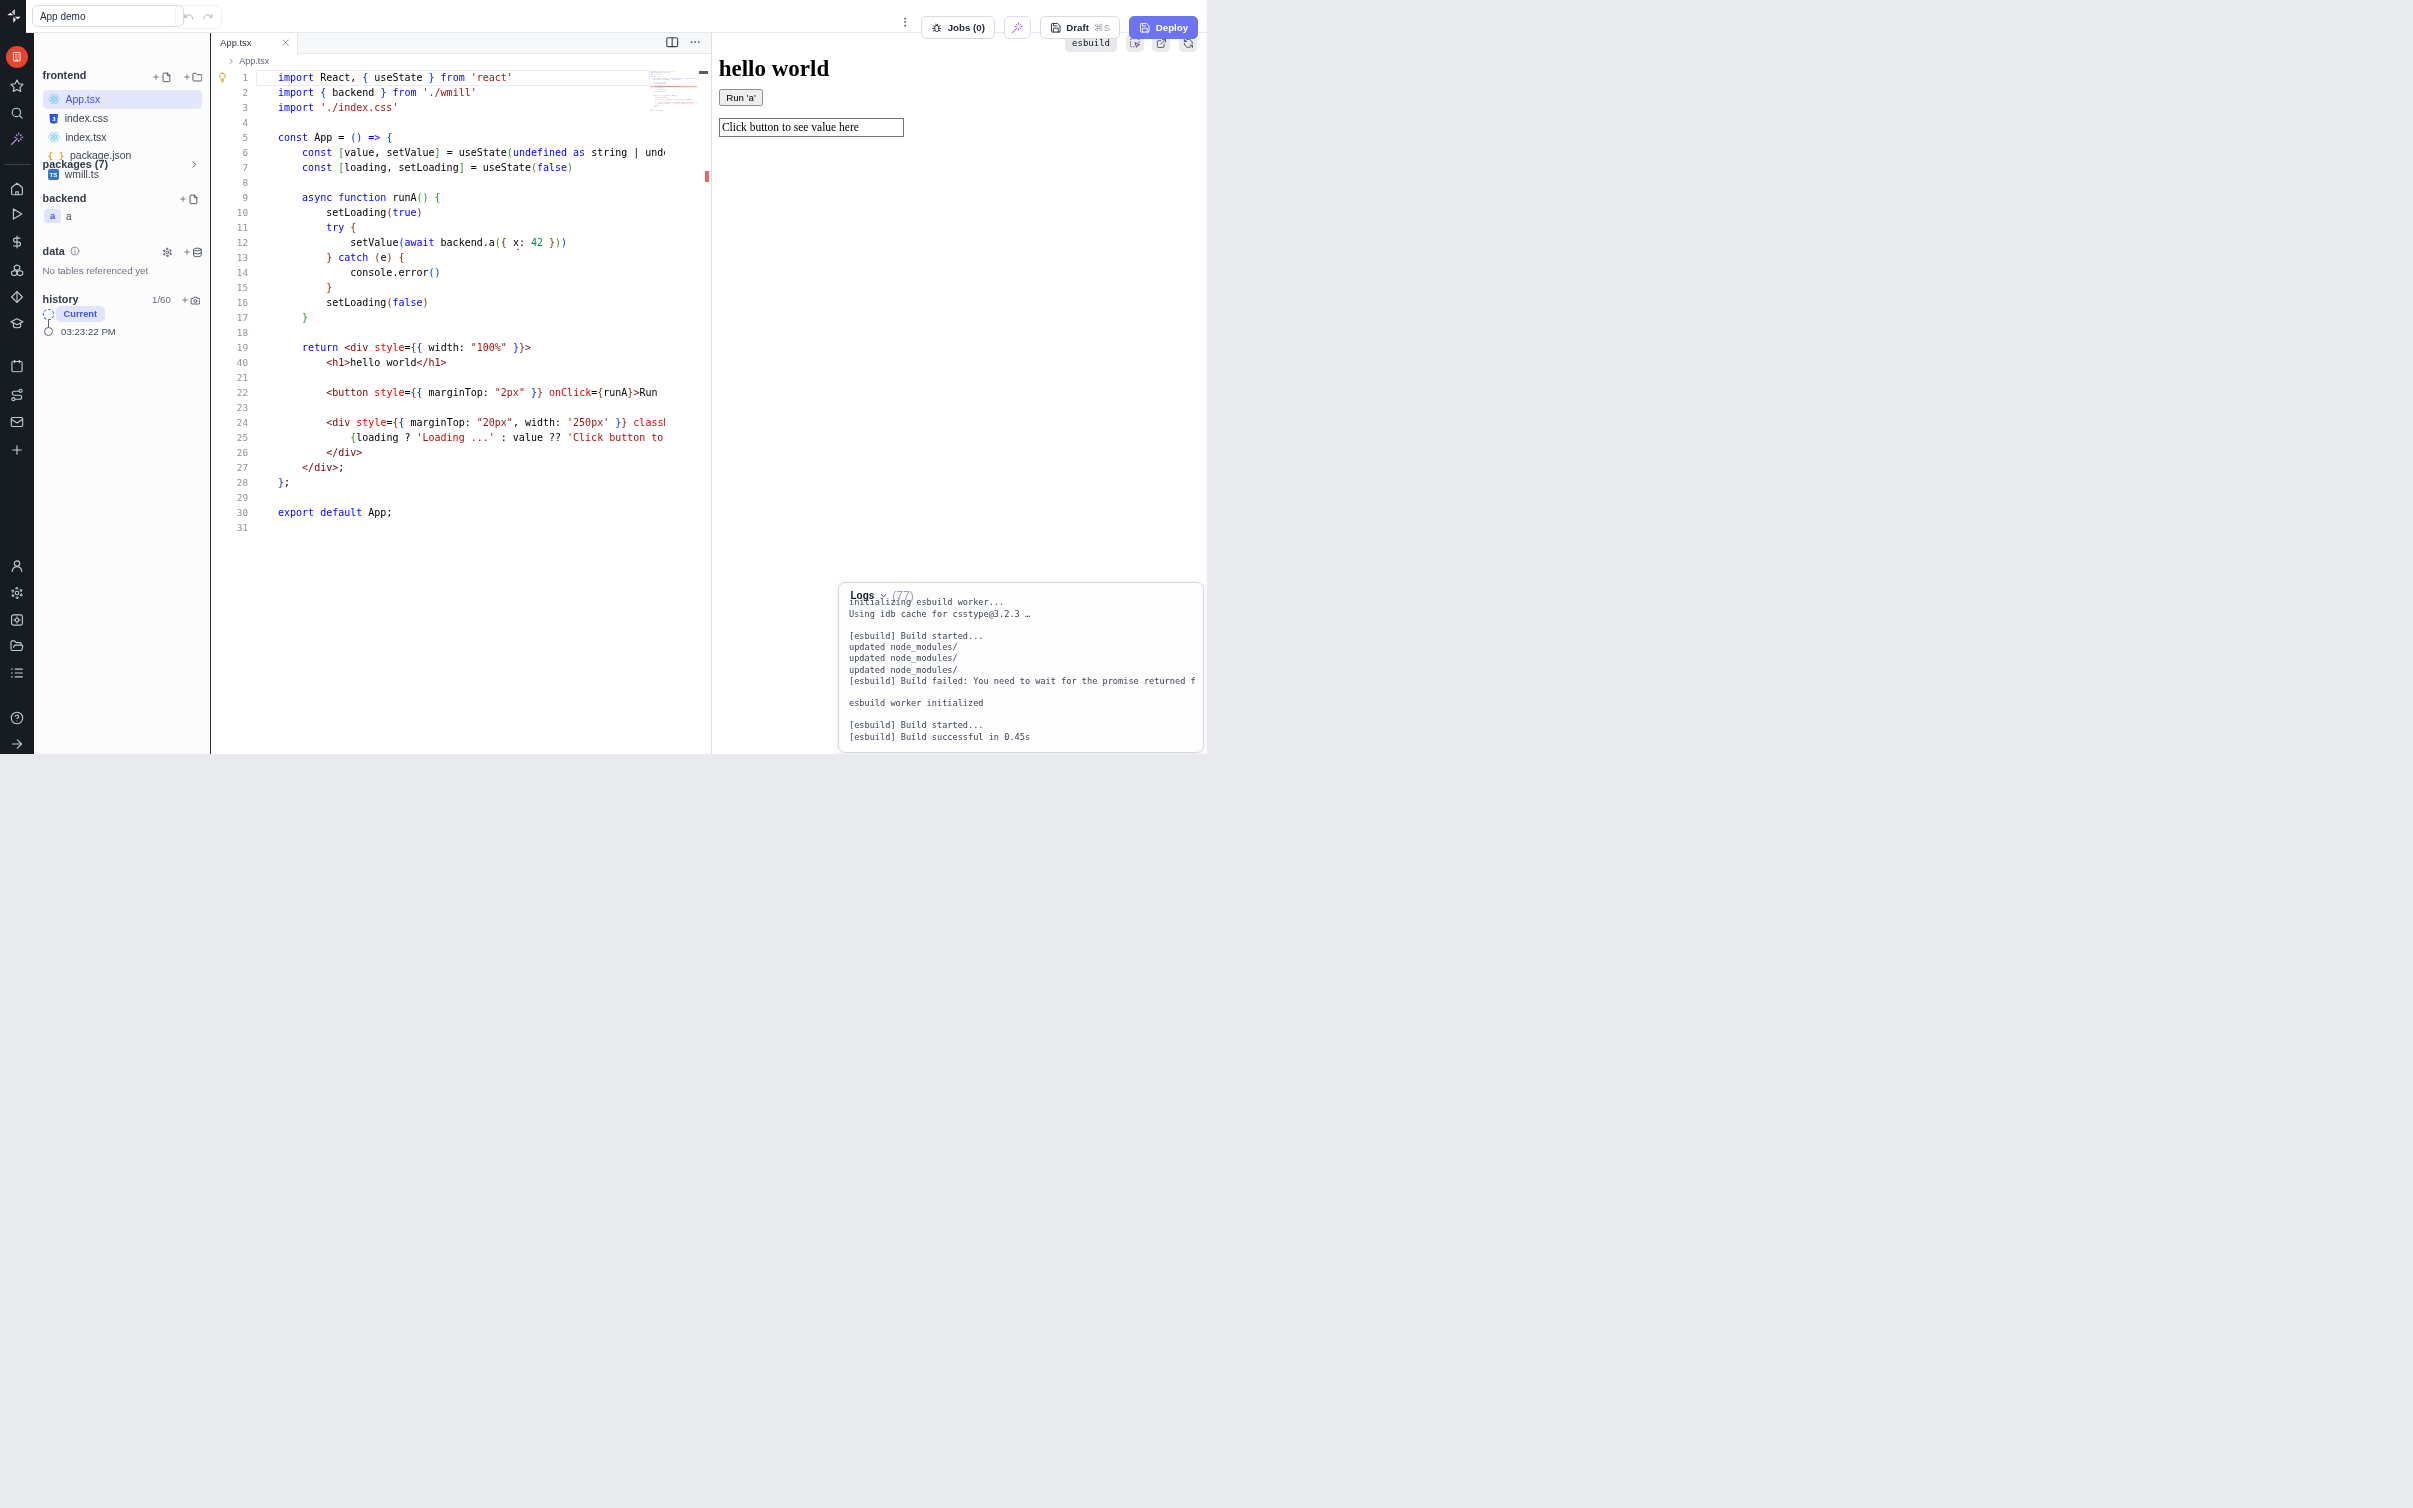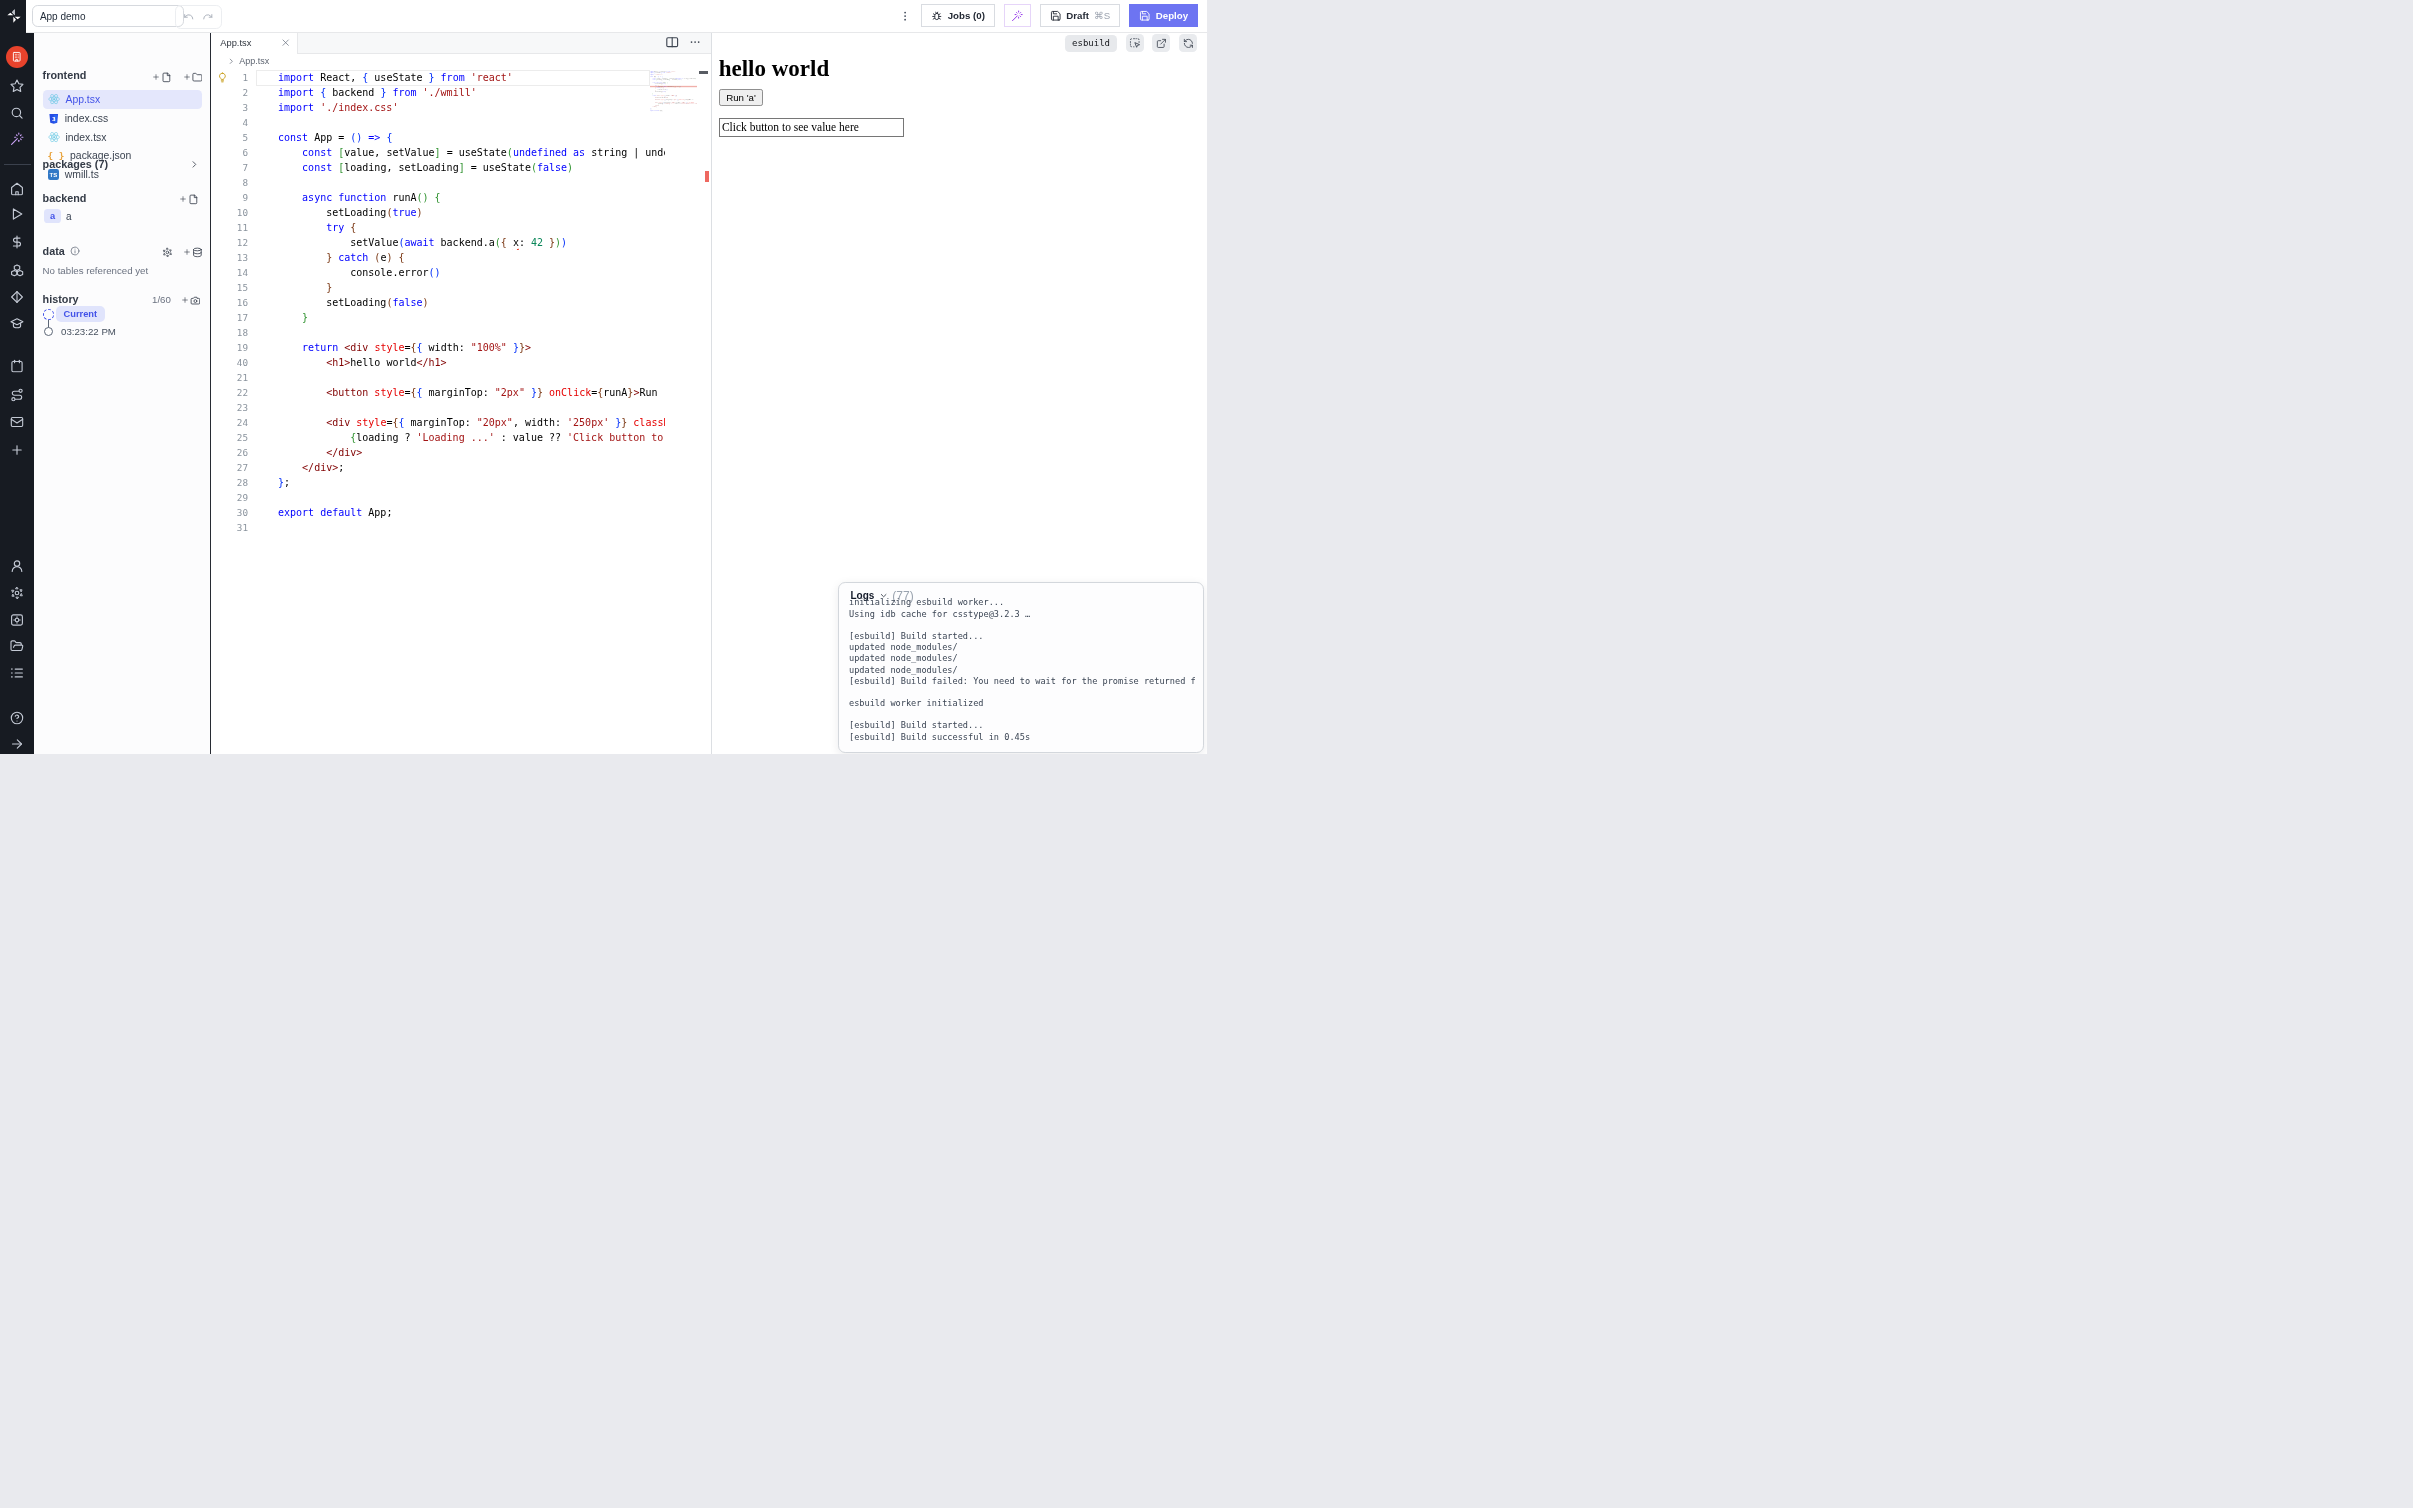--- a/index.html
+++ b/index.html
@@ -11,21 +11,21 @@
   .rail .ricon{position:absolute;left:50%;transform:translate(-50%,-50%);color:#c3c9d4;cursor:pointer;}
   .rail .ricon.wand{color:#c9a1f5;}
   .rail-divider{position:absolute;left:3.6px;width:27px;height:0.7px;background:#3b414d;}
   .ws-badge{position:absolute;left:50%;transform:translate(-50%,-50%);width:22px;height:22px;border-radius:50%;background:#e8432c;display:flex;align-items:center;justify-content:center;color:#fff;cursor:pointer;}
   .logo{position:absolute;left:5.7px;top:8px;color:#fff;cursor:pointer;}
   
   .topbar{position:absolute;left:26px;top:0;right:0;height:32px;background:#fff;border-bottom:0.7px solid #e7e8ea;z-index:7;}
   .appname{position:absolute;left:5.7px;top:5px;width:136px;height:20px;border:0.7px solid #d6d9de;border-radius:5.7px;padding:0 7.2px;font-size:10px;color:#1f2937;font-family:"Liberation Sans",sans-serif;outline:none;background:#fff;}
   .histbtns{position:absolute;left:149px;top:5px;width:45px;height:21.5px;border:0.7px solid #eceef1;border-radius:5.7px;display:flex;align-items:center;justify-content:space-evenly;color:#a6adb8;}
   .tb-right{position:absolute;right:8.6px;top:4.3px;display:flex;align-items:center;gap:8.6px;}
-  .tbtn{height:23px;display:flex;align-items:center;gap:5px;padding:0 9.3px;border:0.7px solid #d9dce1;border-radius:0;background:#fff;color:#252b36;font-size:9.7px;font-weight:600;cursor:pointer;}
+  .tbtn{height:23px;display:flex;align-items:center;gap:5px;padding:0 9.3px;border:0.7px solid #d9dce1;border-radius:5px;background:#fff;color:#252b36;font-size:9.7px;font-weight:600;cursor:pointer;margin-top:12px;}
   .tbtn .dim{color:#9ca3af;font-weight:400;}
   .tbtn.wandbtn{border-color:#e6d5f9;color:#9333ea;padding:0 6.5px;}
   .tbtn.deploy{background:#6d74f2;border-color:#6d74f2;color:#fff;}
   .kebab{color:#374151;cursor:pointer;margin-right:1.4px;}
   
   .fpanel{position:absolute;left:34px;top:32px;width:177px;height:722px;background:#fcfcfd;border-right:1.4px solid #272b33;box-sizing:border-box;z-index:5;}
   .sechead{position:absolute;left:8.6px;font-size:10.8px;font-weight:700;color:#333a46;display:flex;align-items:center;gap:5px;}
   .secicons{position:absolute;display:flex;align-items:center;gap:2.9px;color:#3c4350;}
   .iconbtn{display:flex;align-items:center;gap:0.7px;cursor:pointer;color:#3c4350;}
   .filerow{position:absolute;left:8.6px;width:159px;height:18.7px;border-radius:4.3px;display:flex;align-items:center;gap:5.7px;padding-left:5px;box-sizing:border-box;font-size:10.4px;color:#3b4350;cursor:pointer;}

